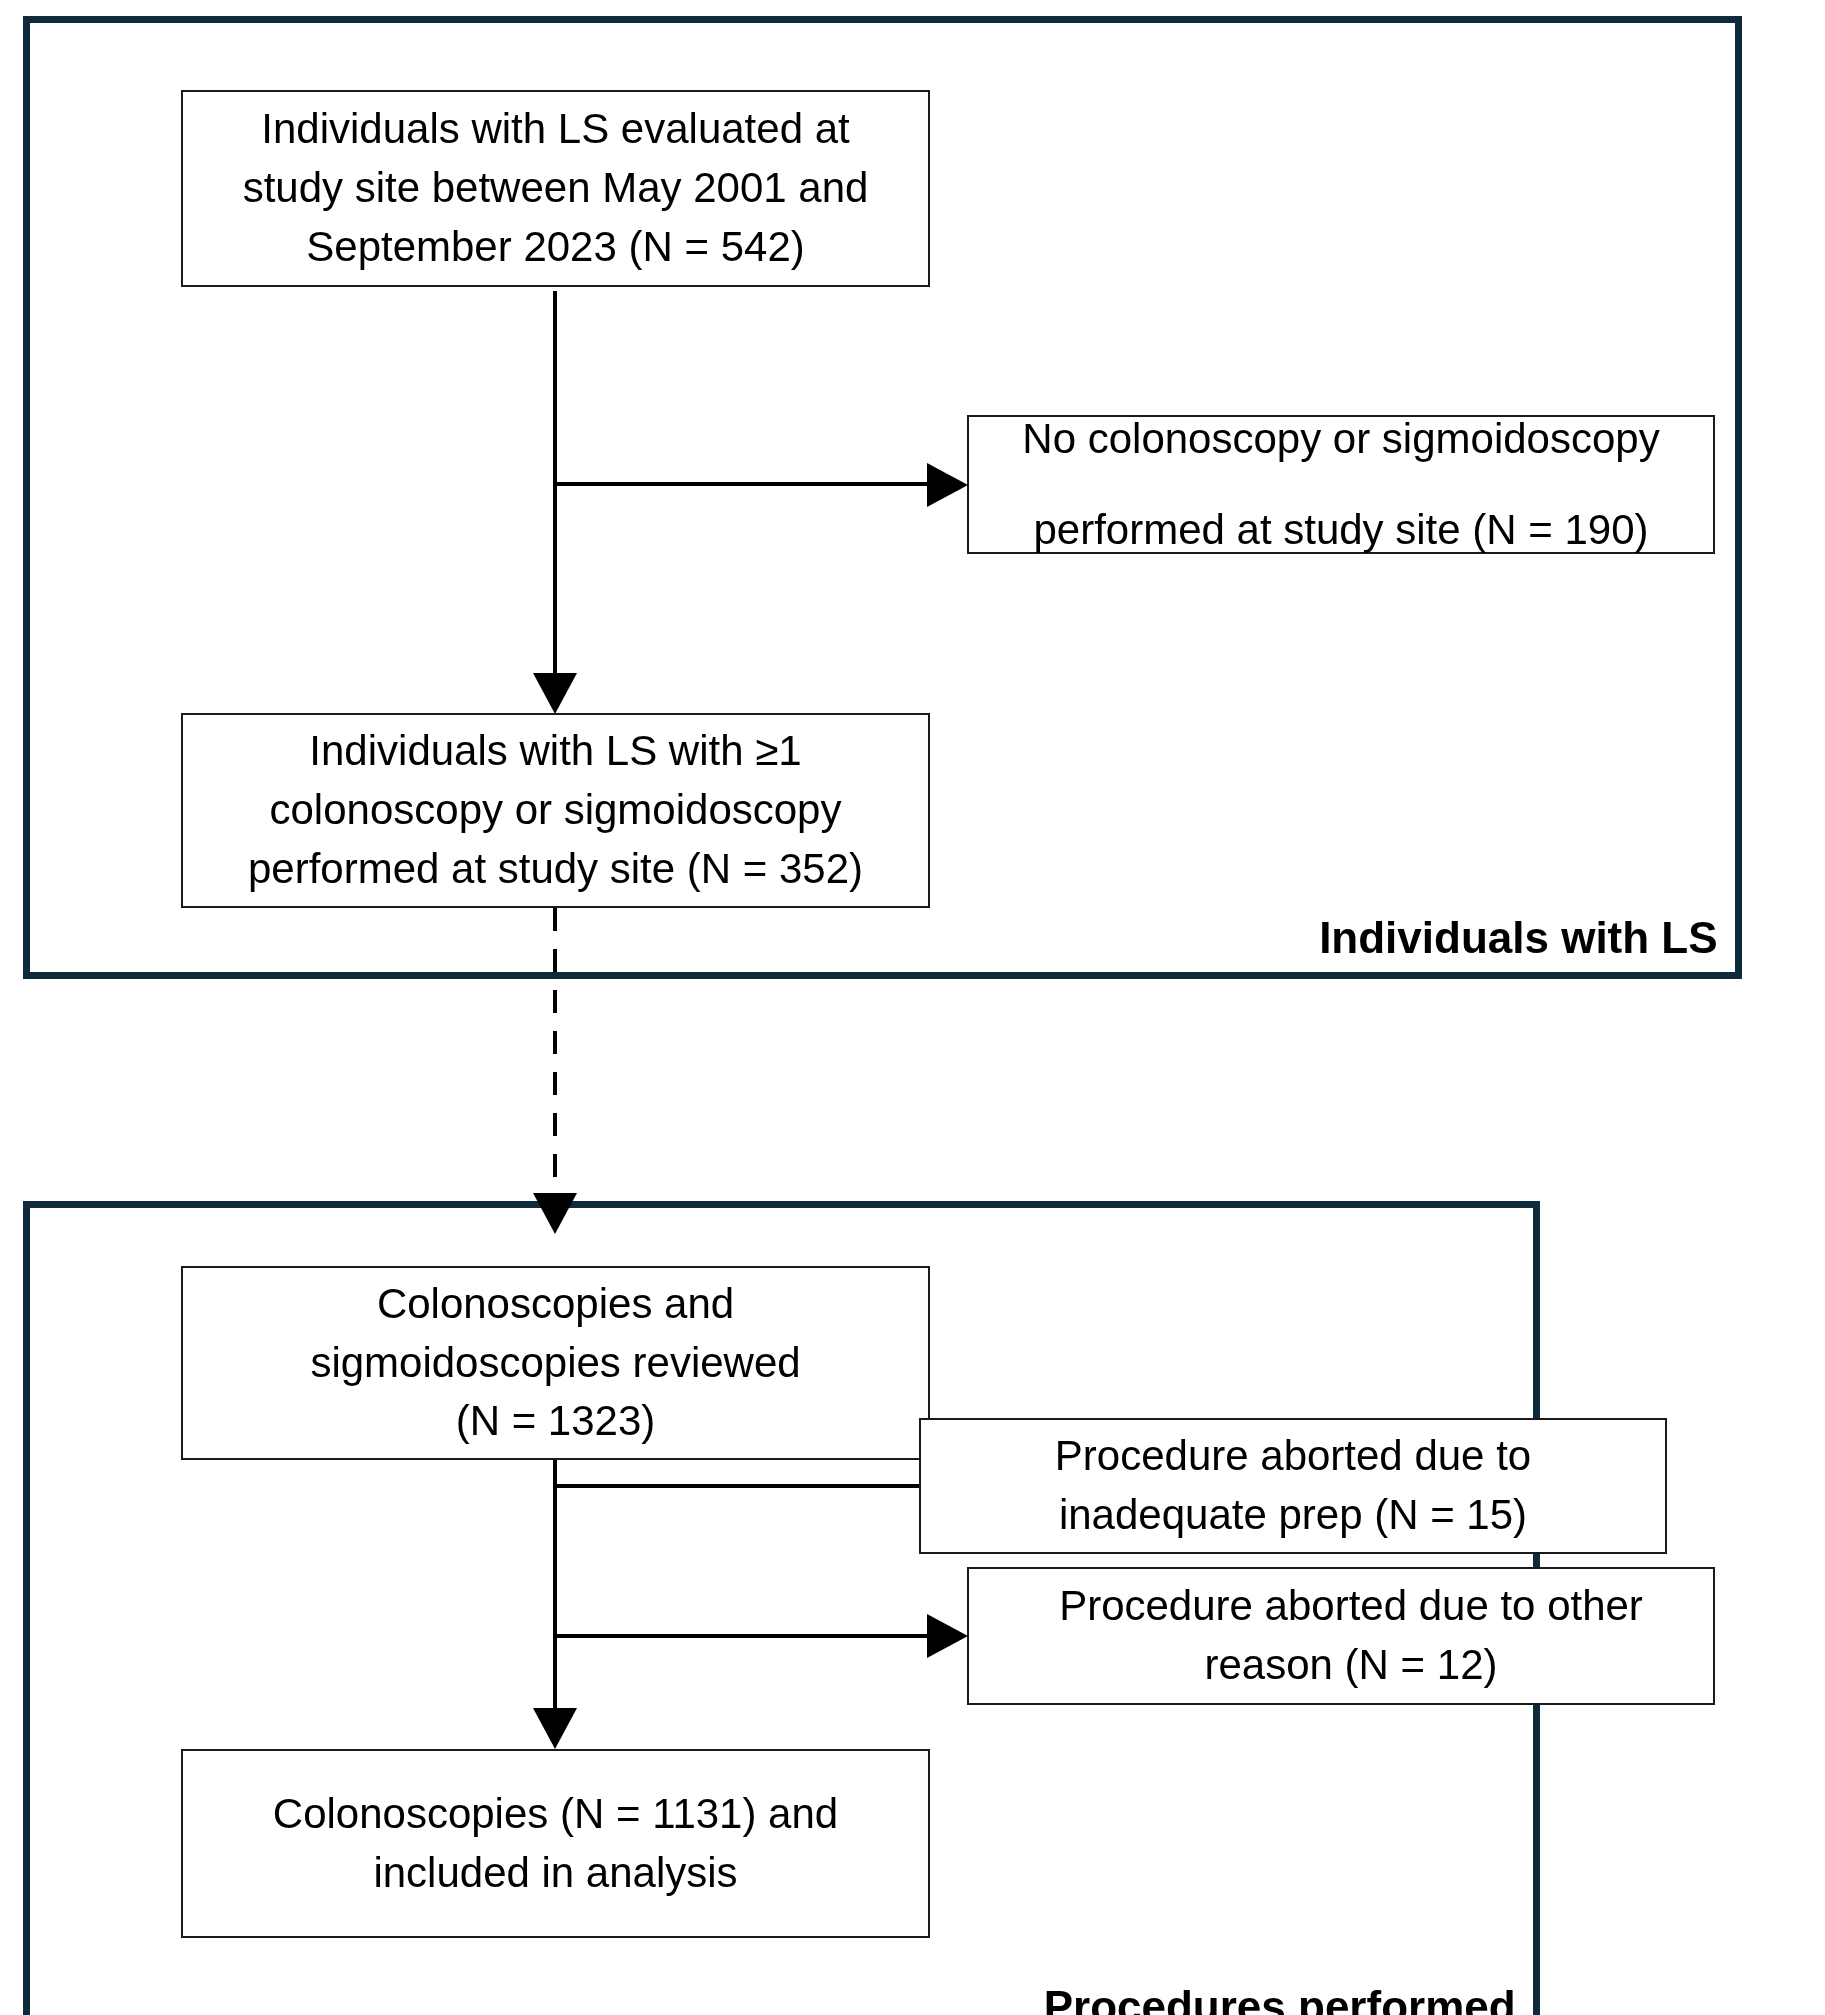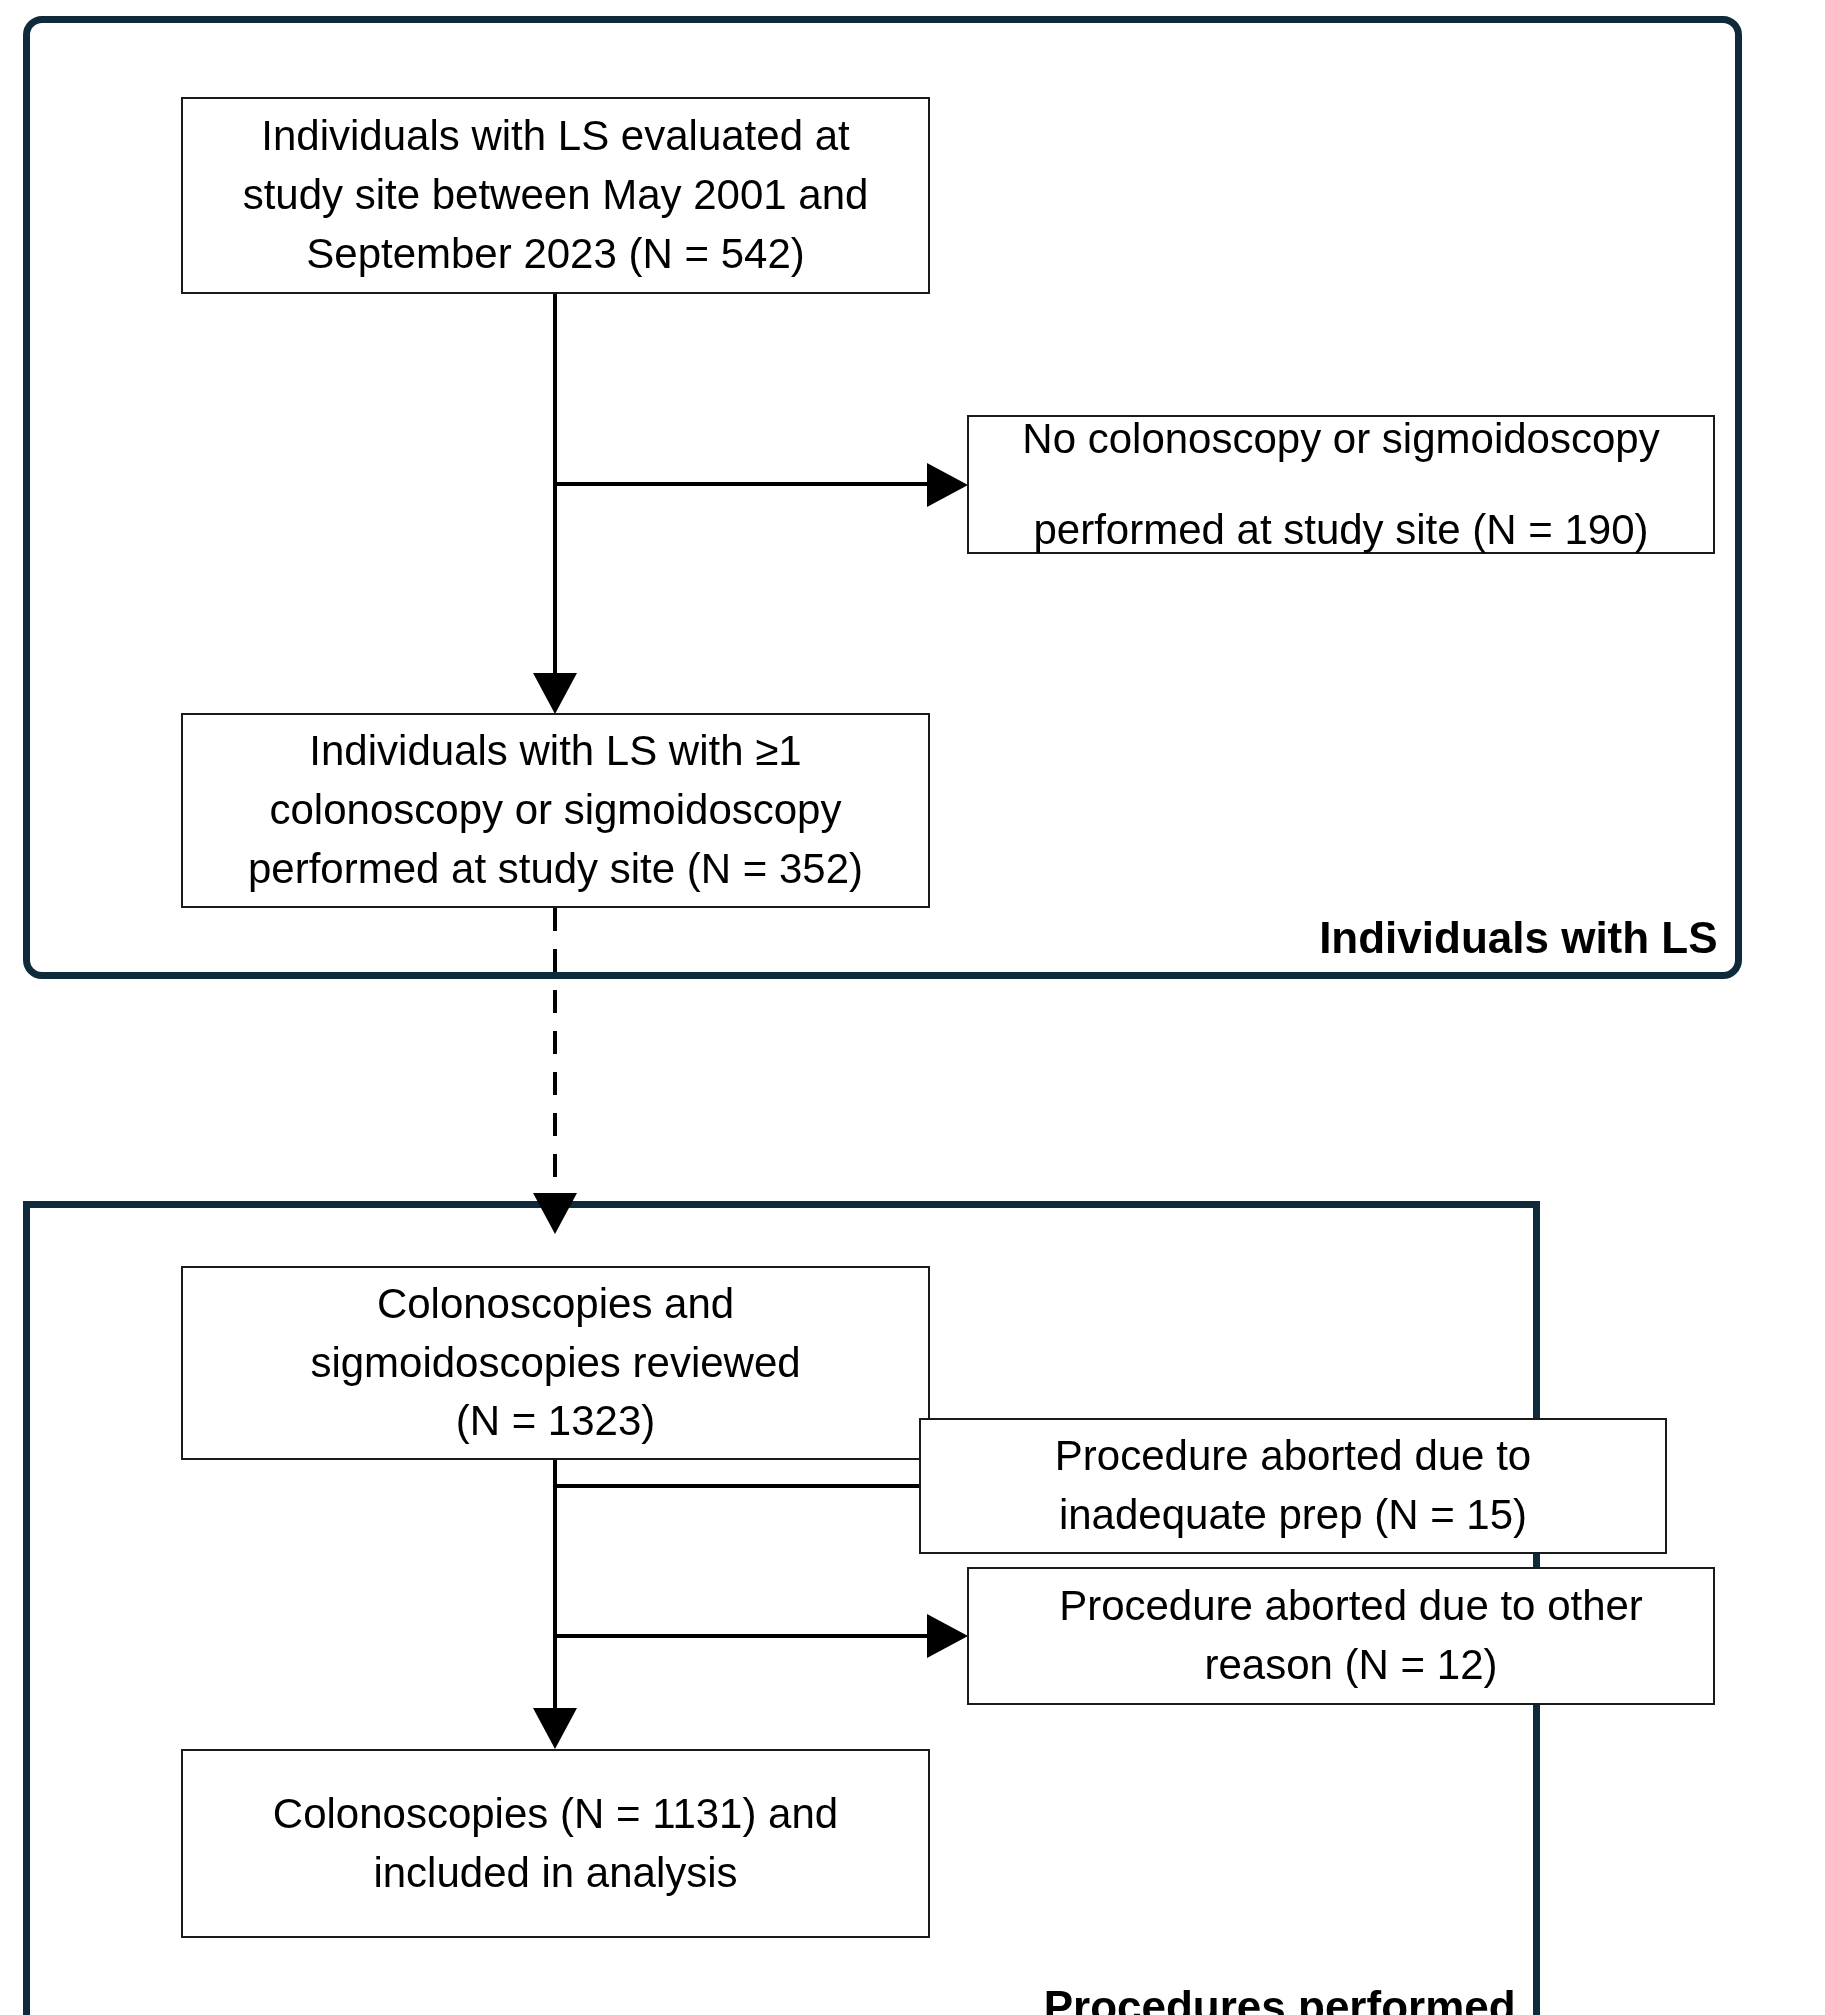--- a/index.html
+++ b/index.html
@@ -52,21 +52,21 @@
     border-top:22px solid transparent;
     border-bottom:22px solid transparent;
     border-left:41px solid #000;
   }
 </style>
 </head>
 <body>
 
 <div class="canvas">
 
-  <div class="section" style="left:23px;top:16px;width:1719px;height:963px;border-radius:19px;">
+  <div class="section" style="left:23px;top:16px;width:1719px;height:963px;">
     <div class="section-label">Individuals with LS</div>
   </div>
 
   <div class="section" style="left:23px;top:1153px;width:1517px;height:847px;margin-top:48px;">
     <div class="section-label">Procedures performed</div>
   </div>
 
   <div class="vline" style="left:553px;top:291px;height:384px;"></div>
   <div class="head-down" style="left:533px;top:673px;"></div>
 
@@ -78,21 +78,21 @@
 
   <div class="vline" style="left:553px;top:1428px;height:283px;"></div>
   <div class="head-down" style="left:533px;top:1708px;"></div>
 
   <div class="hline" style="left:555px;top:1484px;width:372px;"></div>
   <div class="head-right" style="left:927px;top:1464px;"></div>
 
   <div class="hline" style="left:555px;top:1634px;width:372px;"></div>
   <div class="head-right" style="left:927px;top:1614px;"></div>
 
-  <div class="flow-box" style="left:181px;top:97px;width:749px;height:197px;">
+  <div class="flow-box" style="left:181px;top:90px;width:749px;height:197px;">
     <div class="box-line">Individuals with LS evaluated at</div>
     <div class="box-line">study site between May 2001 and</div>
     <div class="box-line">September 2023 (N = 542)</div>
   </div>
 
   <div class="flow-box" style="left:967px;top:415px;width:748px;height:139px;gap:32px;">
     <div class="box-line">No colonoscopy or sigmoidoscopy</div>
     <div class="box-line">performed at study site (N = 190)</div>
   </div>
 

